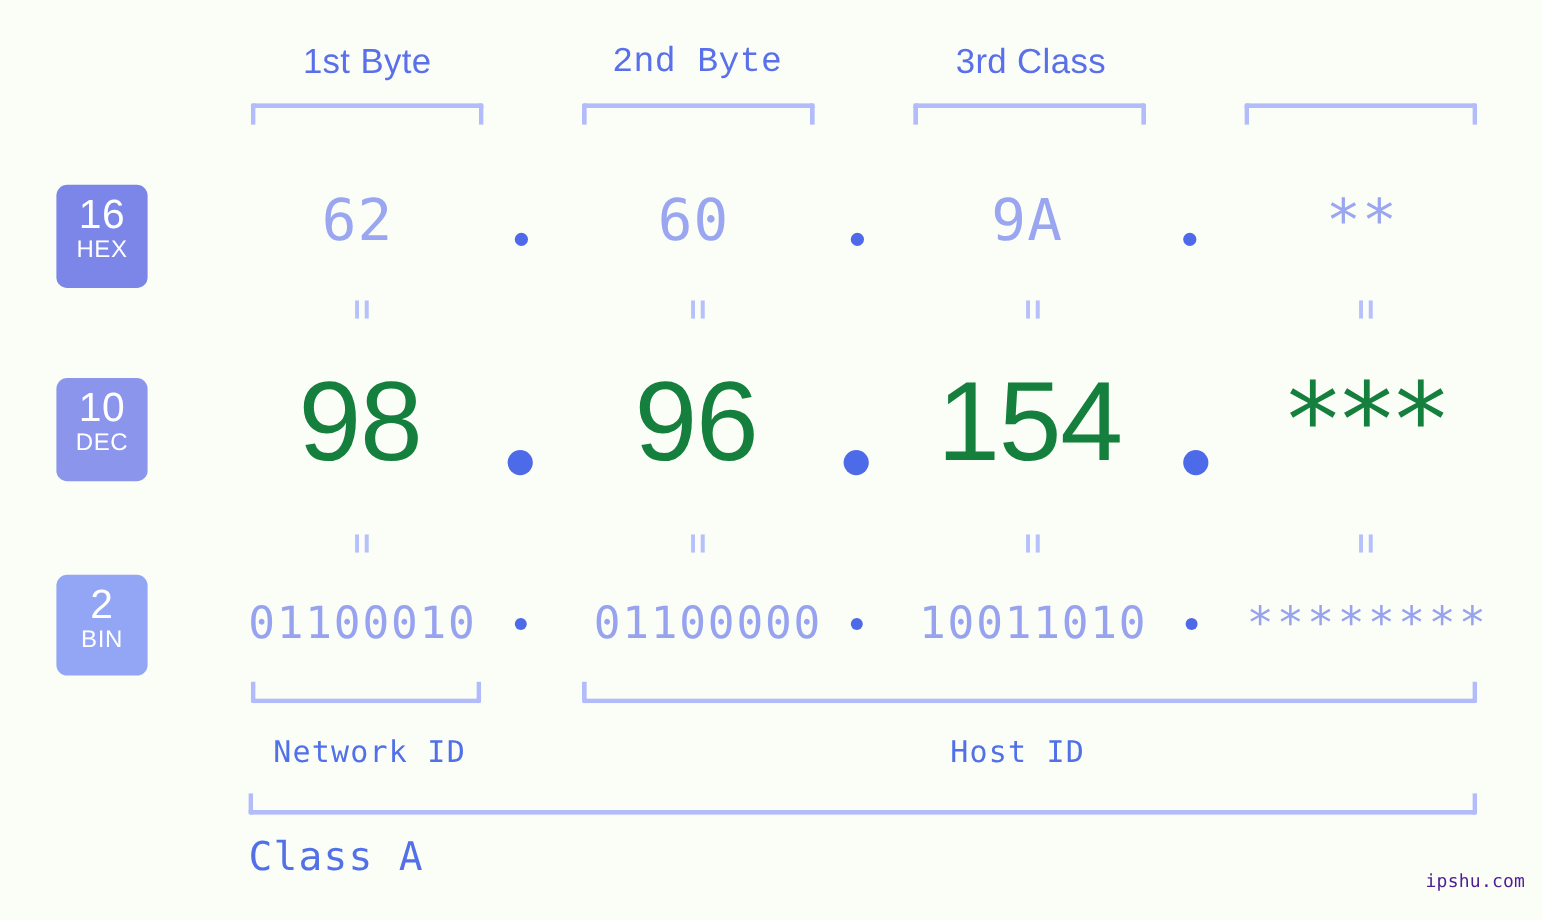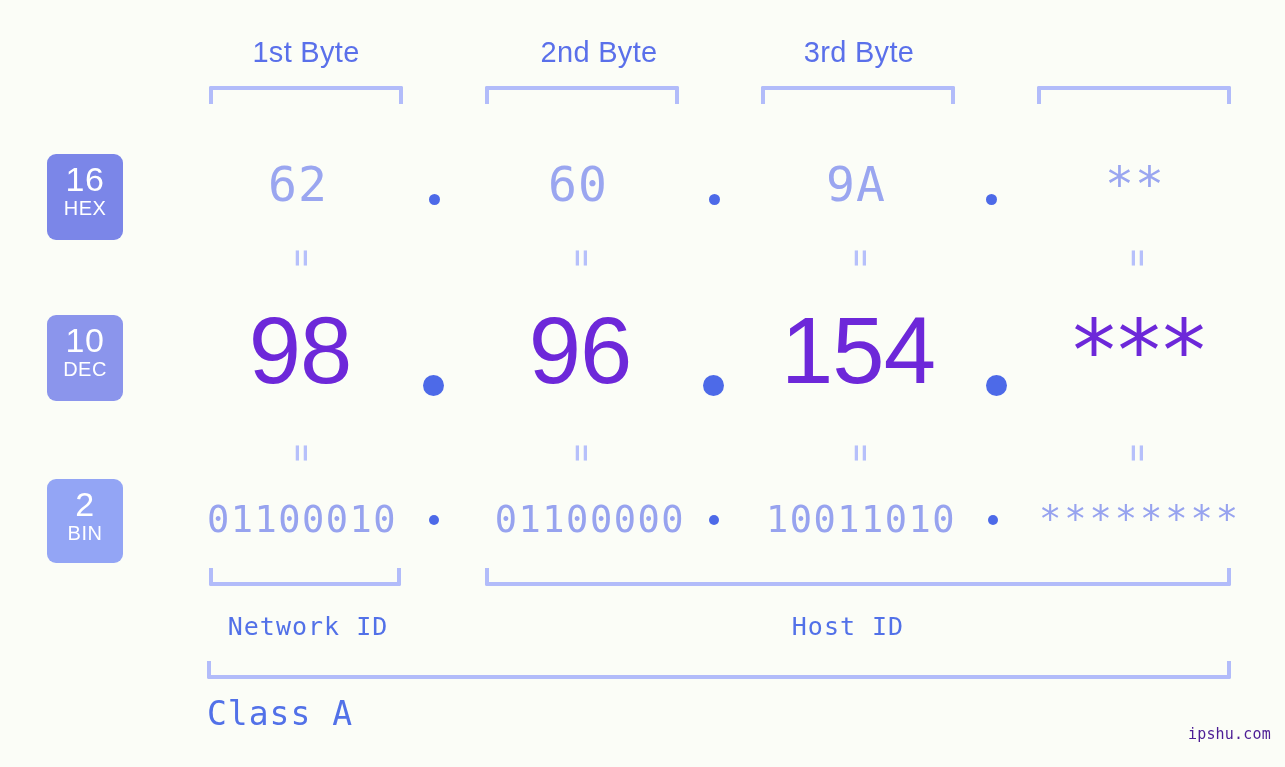--- a/index.html
+++ b/index.html
@@ -116,21 +116,21 @@
     background: #4d6ae8;
   }
 
   
   .dec-val {
     top: 296px;
     height: 110px;
     line-height: 110px;
     font-family: "Liberation Sans", sans-serif;
     font-size: 94px;
-    color: #6d28d9;
+    color: #15803d;
     letter-spacing: -1px;
   }
   .dec-val.stars {
     font-family: "DejaVu Sans", sans-serif;
     font-size: 86px;
     letter-spacing: 2px;
   }
   .dec-dot {
     position: absolute;
     top: 375px;
@@ -209,22 +209,22 @@
     color: #4c1d95;
     letter-spacing: 0.2px;
   }
 </style>
 </head>
 <body>
 
 <div id="stage">
 
   <div class="byte-header" style="left:210px;width:192px;">1st Byte</div>
-  <div class="byte-header" style="left:503px;width:192px;">2nd Byte</div>
-  <div class="byte-header" style="left:763px;width:192px;">3rd Byte</div>
+  <div class="byte-header" style="left:485px;width:192px;font-family:Liberation Mono, monospace;">2nd Byte</div>
+  <div class="byte-header" style="left:763px;width:192px;">3rd Class</div>
 
   <div class="bracket-down" style="left:209px;width:194px;"></div>
   <div class="bracket-down" style="left:485px;width:194px;"></div>
   <div class="bracket-down" style="left:761px;width:194px;"></div>
   <div class="bracket-down" style="left:1037px;width:194px;"></div>
 
   <div class="badge" id="badge-hex">
     <span class="base-num">16</span>
     <span class="base-name">HEX</span>
   </div>

